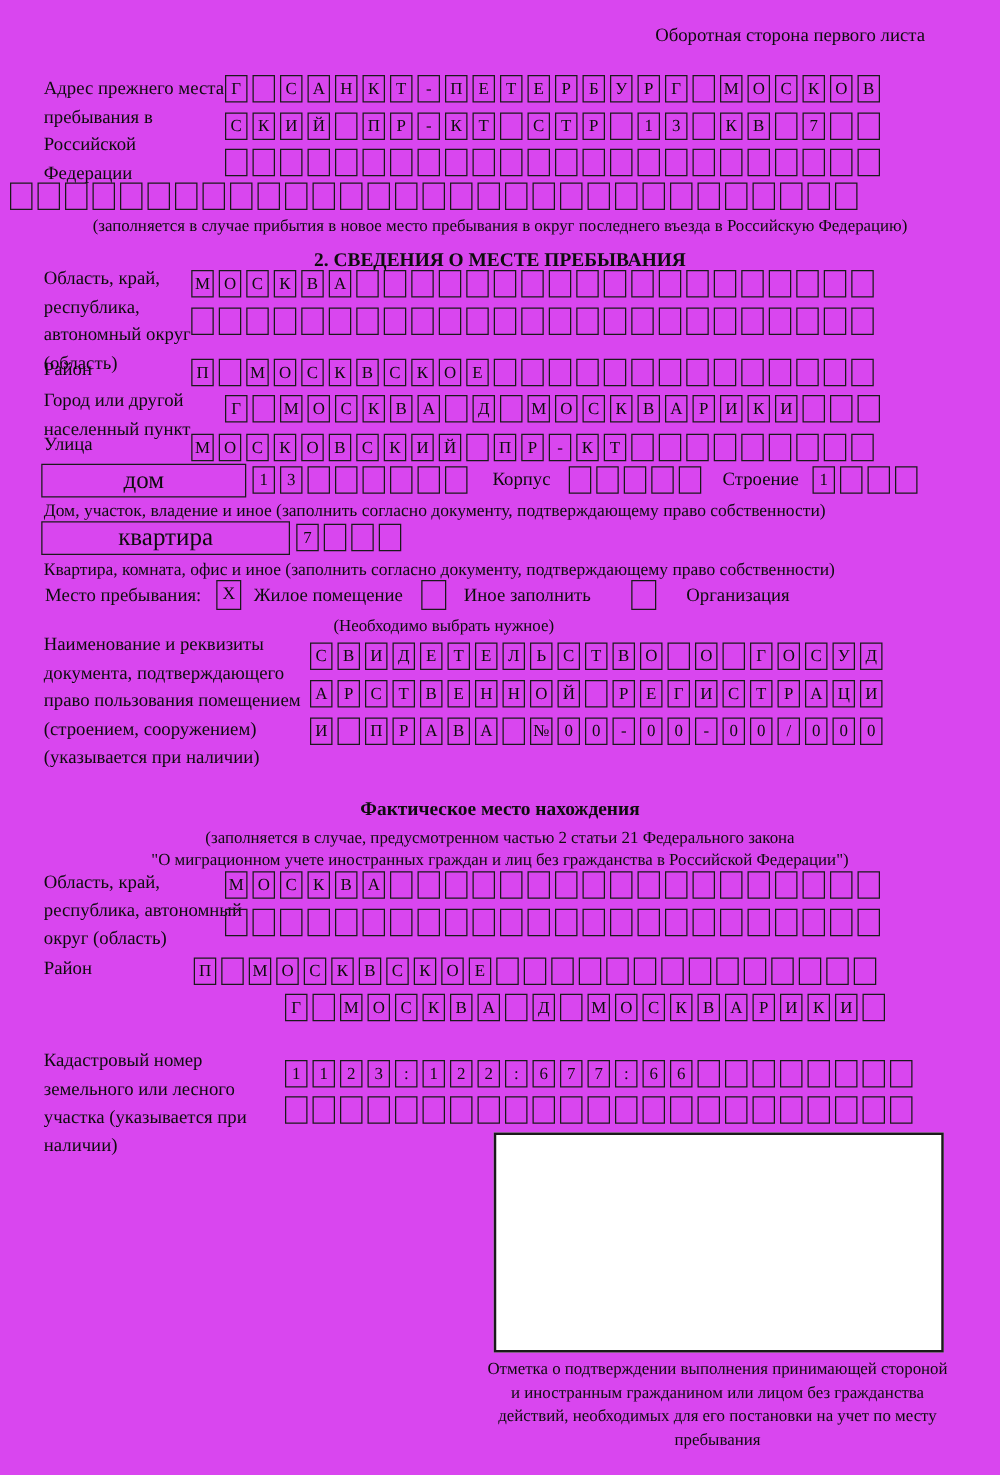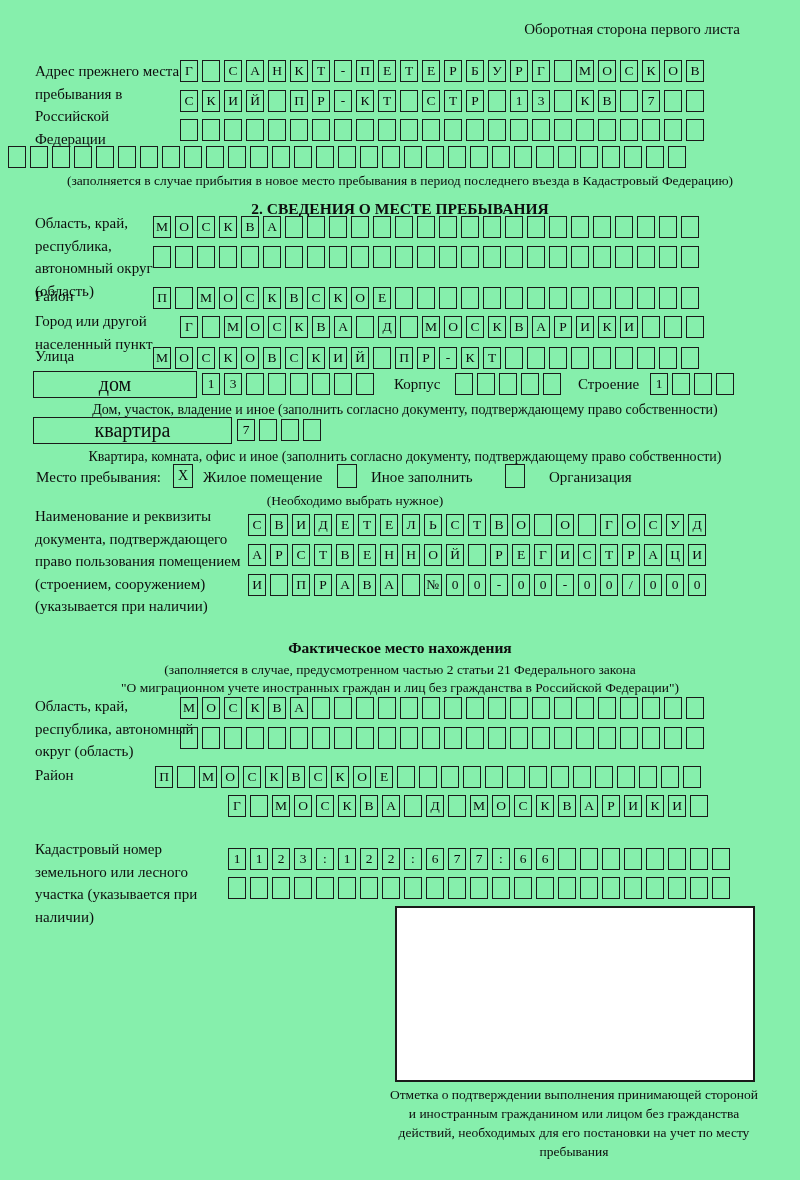--- a/index.html
+++ b/index.html
@@ -1,19 +1,19 @@
 <!DOCTYPE html>
 <html><head>
 <meta charset="utf-8">
 <style>
   html,body{margin:0;padding:0;background:#fff;}
-  #page{position:relative;width:800px;height:1180px;background:#86efac;color:#0d0d0d;
+  #page{position:relative;width:800px;height:1180px;background:#d946ef;color:#0d0d0d;
         font-family:"Liberation Serif", serif;overflow:hidden;text-decoration:underline;}
   .lbl{position:absolute;font-size:15px;line-height:1.5;}
-  .cap{position:absolute;font-size:13.5px;line-height:1.4;text-align:center;}
+  .cap{position:absolute;font-size:13.5px;line-height:1.4;}
   .cap.center{text-align:center;}
   .title{position:absolute;left:0;width:800px;text-align:center;font-weight:bold;font-size:15.5px;}
   .grid{position:absolute;display:flex;gap:4px;}
   .cell{flex:none;width:16px;height:20px;border:1.5px solid #1a1a1a;
         display:flex;align-items:center;justify-content:center;
         font-size:13.5px;font-family:"Liberation Serif", serif;}
   .bigbox{position:absolute;height:25px;border:1.5px solid #1a1a1a;
         display:flex;align-items:center;justify-content:center;font-size:20px;}
   .cb{position:absolute;width:18px;height:22px;border:1.5px solid #1a1a1a;
         display:flex;align-items:center;justify-content:center;font-size:14px;}
@@ -132,21 +132,21 @@
       <div class="cell"></div>
       <div class="cell"></div>
       <div class="cell"></div>
       <div class="cell"></div>
       <div class="cell"></div>
       <div class="cell"></div>
       <div class="cell"></div>
       <div class="cell"></div>
       <div class="cell"></div>
     </div>
-  <div class="cap center" style="left:0;top:172px;width:800px;">(заполняется в случае прибытия в новое место пребывания в период последнего въезда в Кадастровый Федерацию)</div>
+  <div class="cap center" style="left:0;top:172px;width:800px;">(заполняется в случае прибытия в новое место пребывания в округ последнего въезда в Российскую Федерацию)</div>
 
   <div class="title" style="top:200px;text-align:center;">2. СВЕДЕНИЯ О МЕСТЕ ПРЕБЫВАНИЯ</div>
 
   <div class="lbl" style="left:35px;top:212px;width:118px;">Область, край, республика, автономный округ (область)</div>
   <div class="grid" style="left:153px;top:216px;">
       <div class="cell">М</div>
       <div class="cell">О</div>
       <div class="cell">С</div>
       <div class="cell">К</div>
       <div class="cell">В</div>

